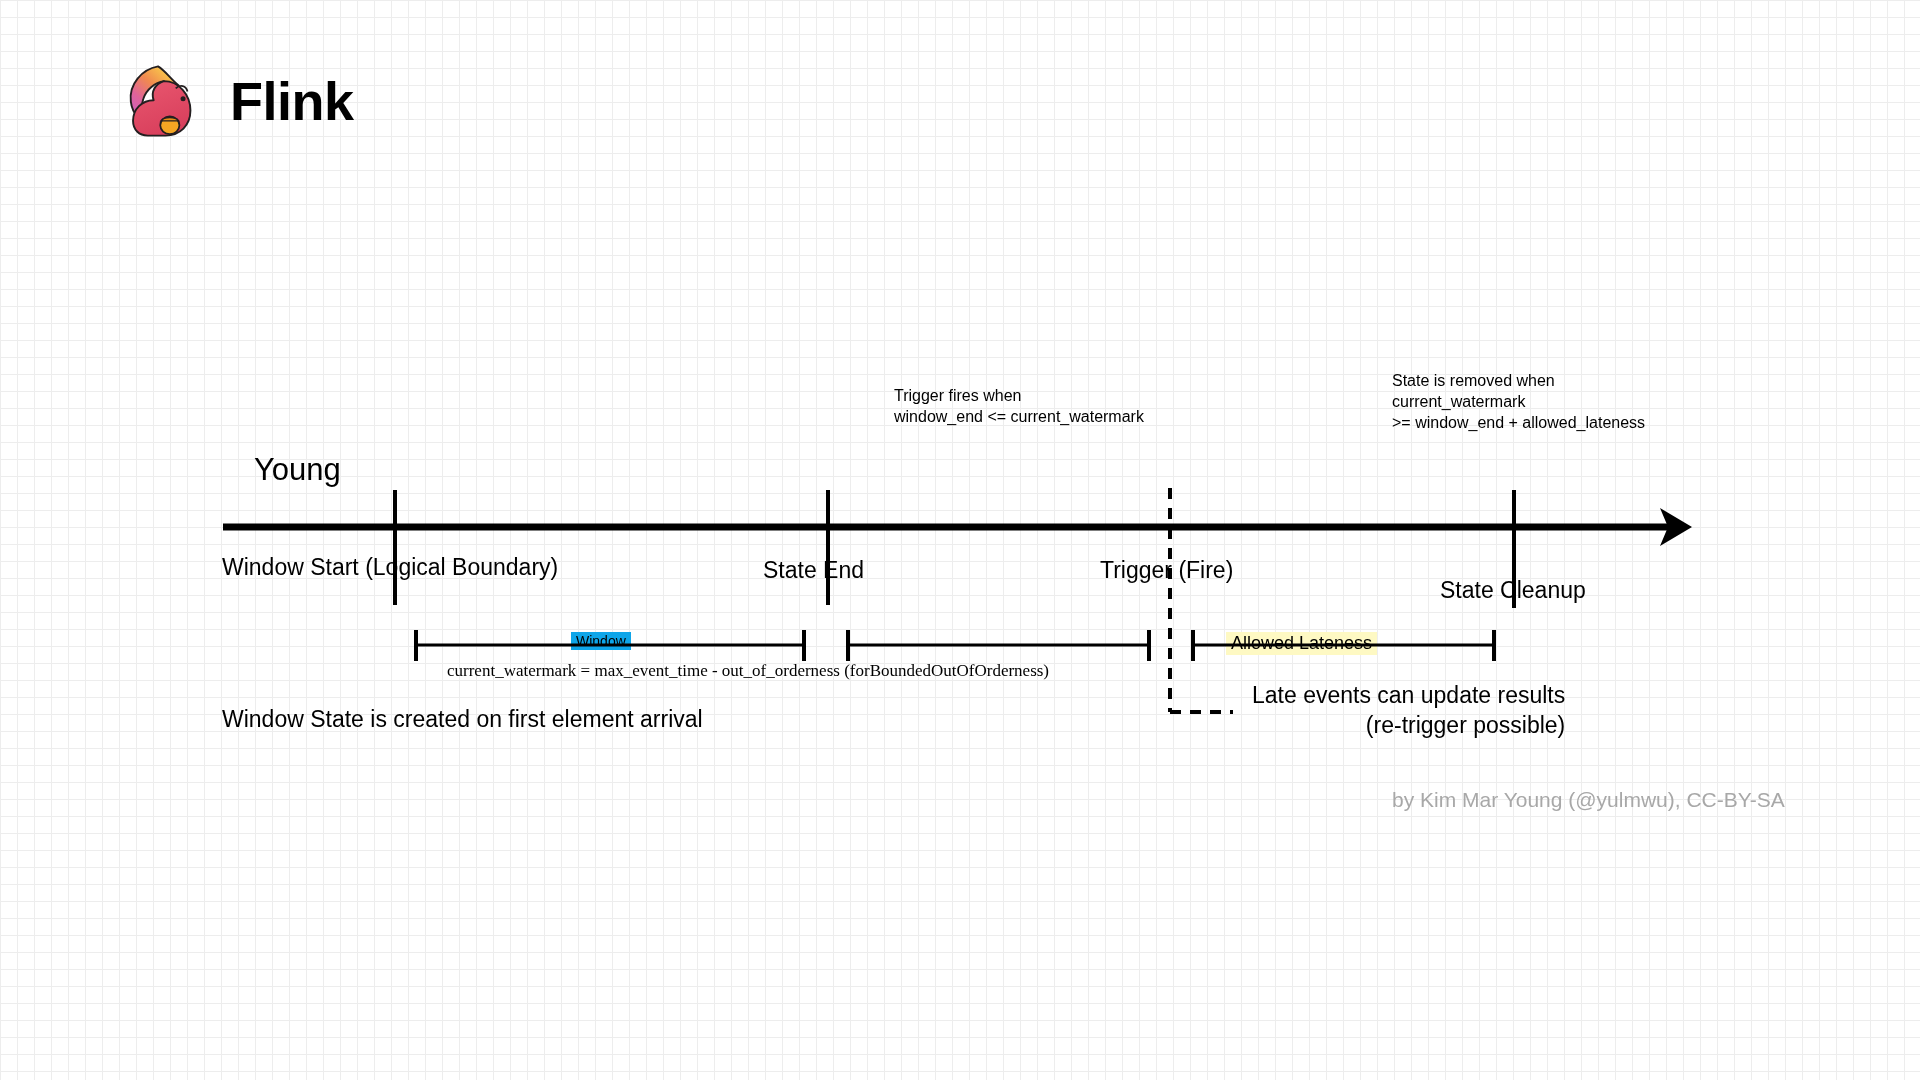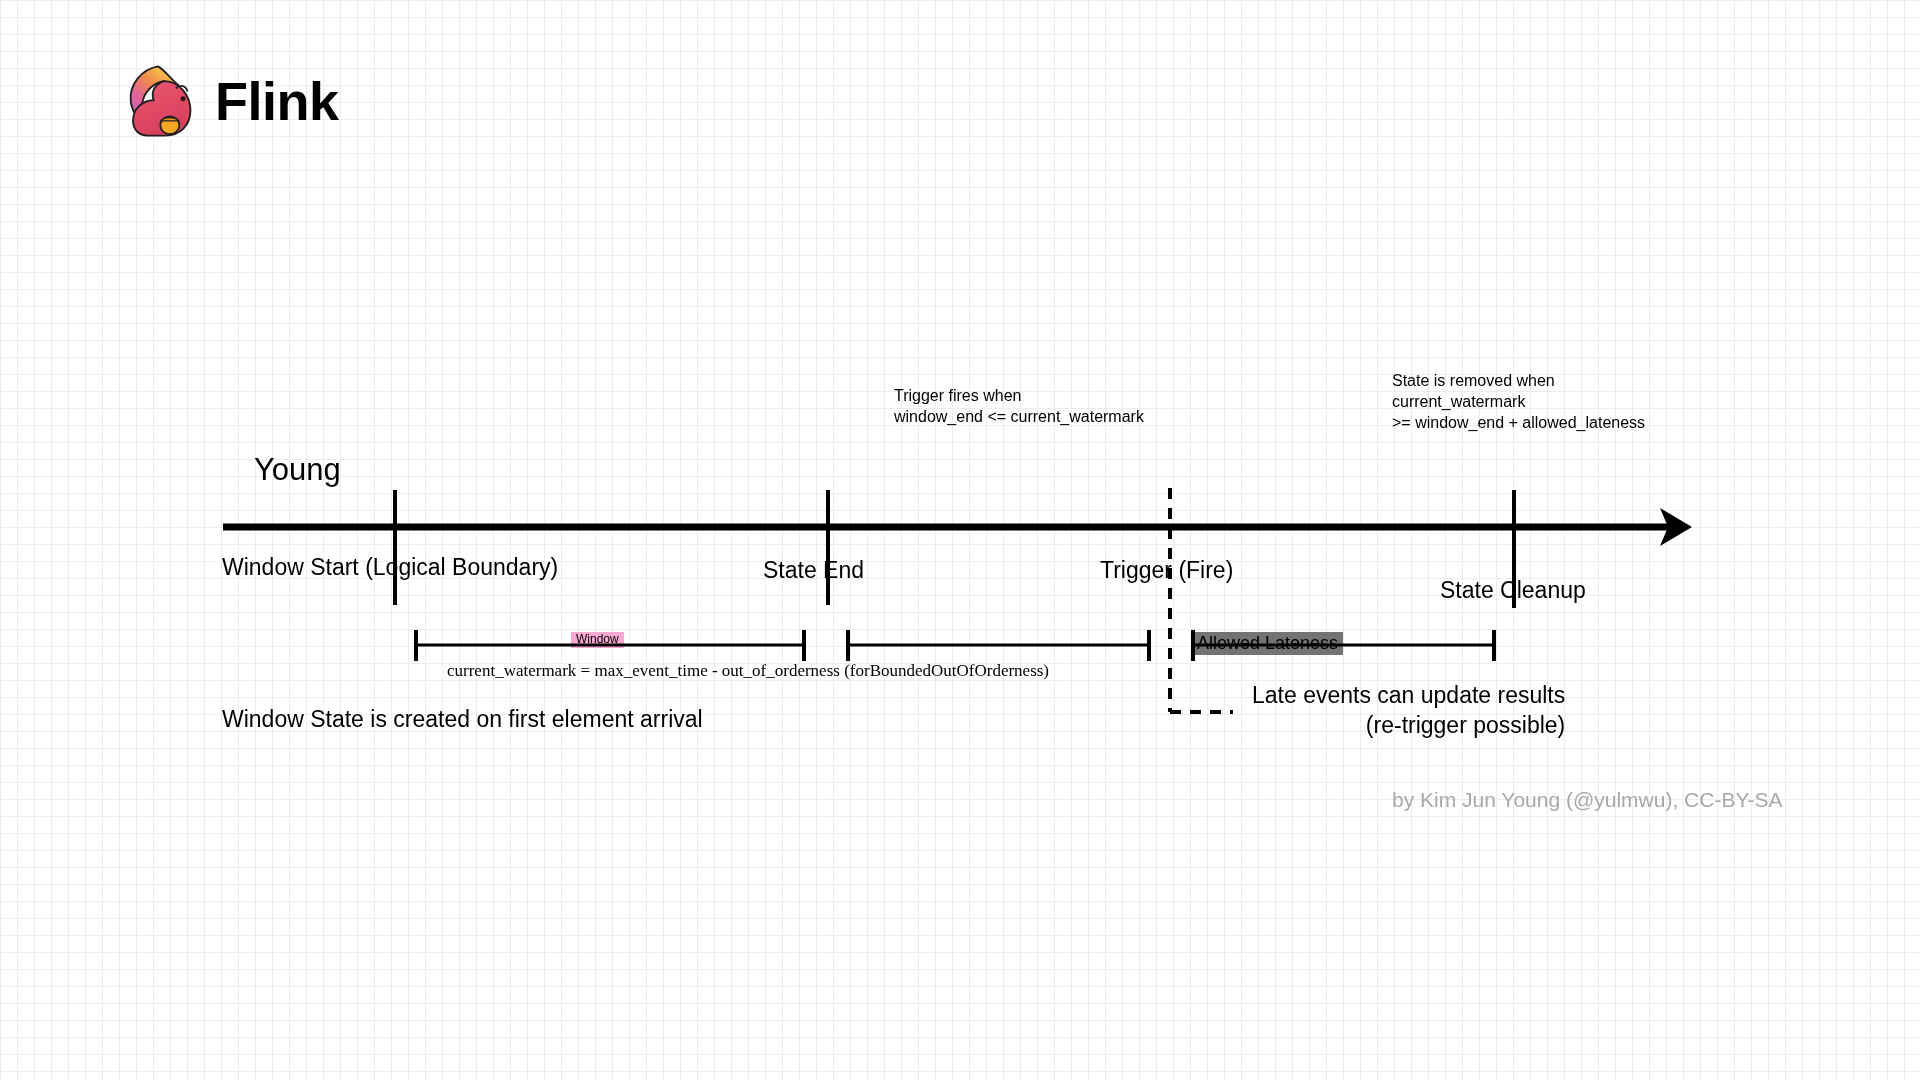--- a/index.html
+++ b/index.html
@@ -39,21 +39,21 @@
     inset: 0;
     z-index: 1;
   }
   
   #brand-header {
     position: absolute;
     left: 124px;
     top: 62px;
     display: flex;
     align-items: center;
-    gap: 17px;
+    gap: 32px;
   }
   #flink-logo-icon {
     width: 74px;
     height: 78px;
     display: block;
   }
   #brand-title {
     font-size: 54px;
     font-weight: bold;
     letter-spacing: -0.5px;
@@ -74,22 +74,22 @@
   #trigger-note      { left: 894px;  top: 386px; }
   #cleanup-note      { left: 1392px; top: 371px; }
 
   #time-axis-label   { left: 254px;  top: 450px; font-size: 31px; }
 
   #label-window-start { left: 222px;  top: 553px; text-align: right; }
   #label-window-end   { left: 763px;  top: 556px; }
   #label-trigger-fire { left: 1100px; top: 556px; }
   #label-state-cleanup{ left: 1440px; top: 576px; }
 
-  #bracket-label-window   { left: 571px;  top: 632px; font-size: 12px; background: #f9a8d4; padding: 0 5px; }
-  #bracket-label-lateness { left: 1192px; top: 632px; font-size: 18px; background: #737373; padding: 0 5px; }
+  #bracket-label-window   { left: 571px;  top: 632px; font-size: 14px; background: #0ea5e9; padding: 0 5px; }
+  #bracket-label-lateness { left: 1226px; top: 632px; font-size: 18px; background: #fef9c3; padding: 0 5px; }
 
   #watermark-formula { left: 447px;  top: 660px; }
   #window-state-note { left: 222px;  top: 705px; }
   #late-events-note  { left: 1252px; top: 681px; }
 
   #attribution {
     position: absolute;
     left: 1392px;
     top: 788px;
     font-size: 21px;
@@ -185,13 +185,13 @@
 <div class="note mid" id="label-state-cleanup">State Cleanup</div>
 
 <div class="note" id="bracket-label-window">Window</div>
 <div class="note" id="bracket-label-lateness">Allowed Lateness</div>
 
 <div class="note small" id="watermark-formula">current_watermark = max_event_time - out_of_orderness (forBoundedOutOfOrderness)</div>
 <div class="note mid" id="window-state-note">Window State is created on first element arrival</div>
 <div class="note mid center" id="late-events-note">Late events can update results
 (re-trigger possible)</div>
 
-<div id="attribution">by Kim Jun Young (@yulmwu), CC-BY-SA</div>
+<div id="attribution">by Kim Mar Young (@yulmwu), CC-BY-SA</div>
 
 </body></html>

